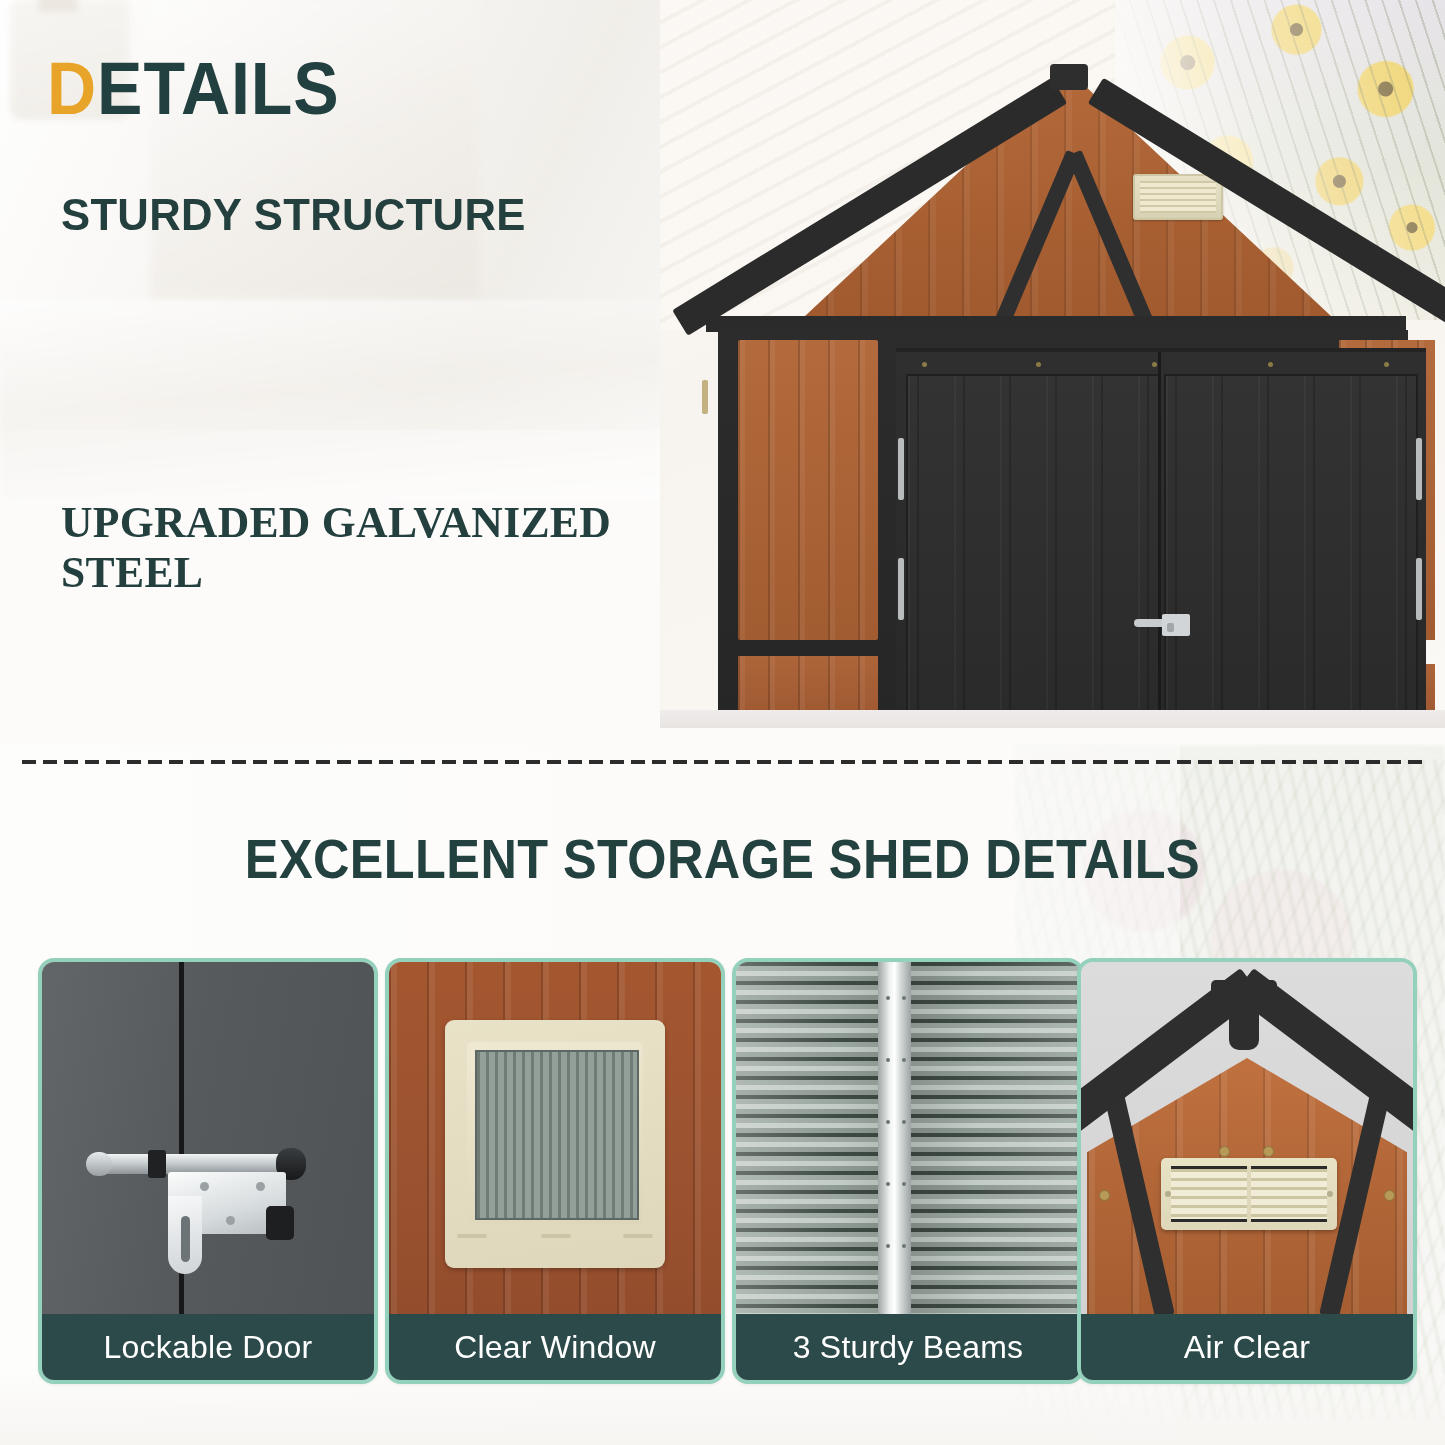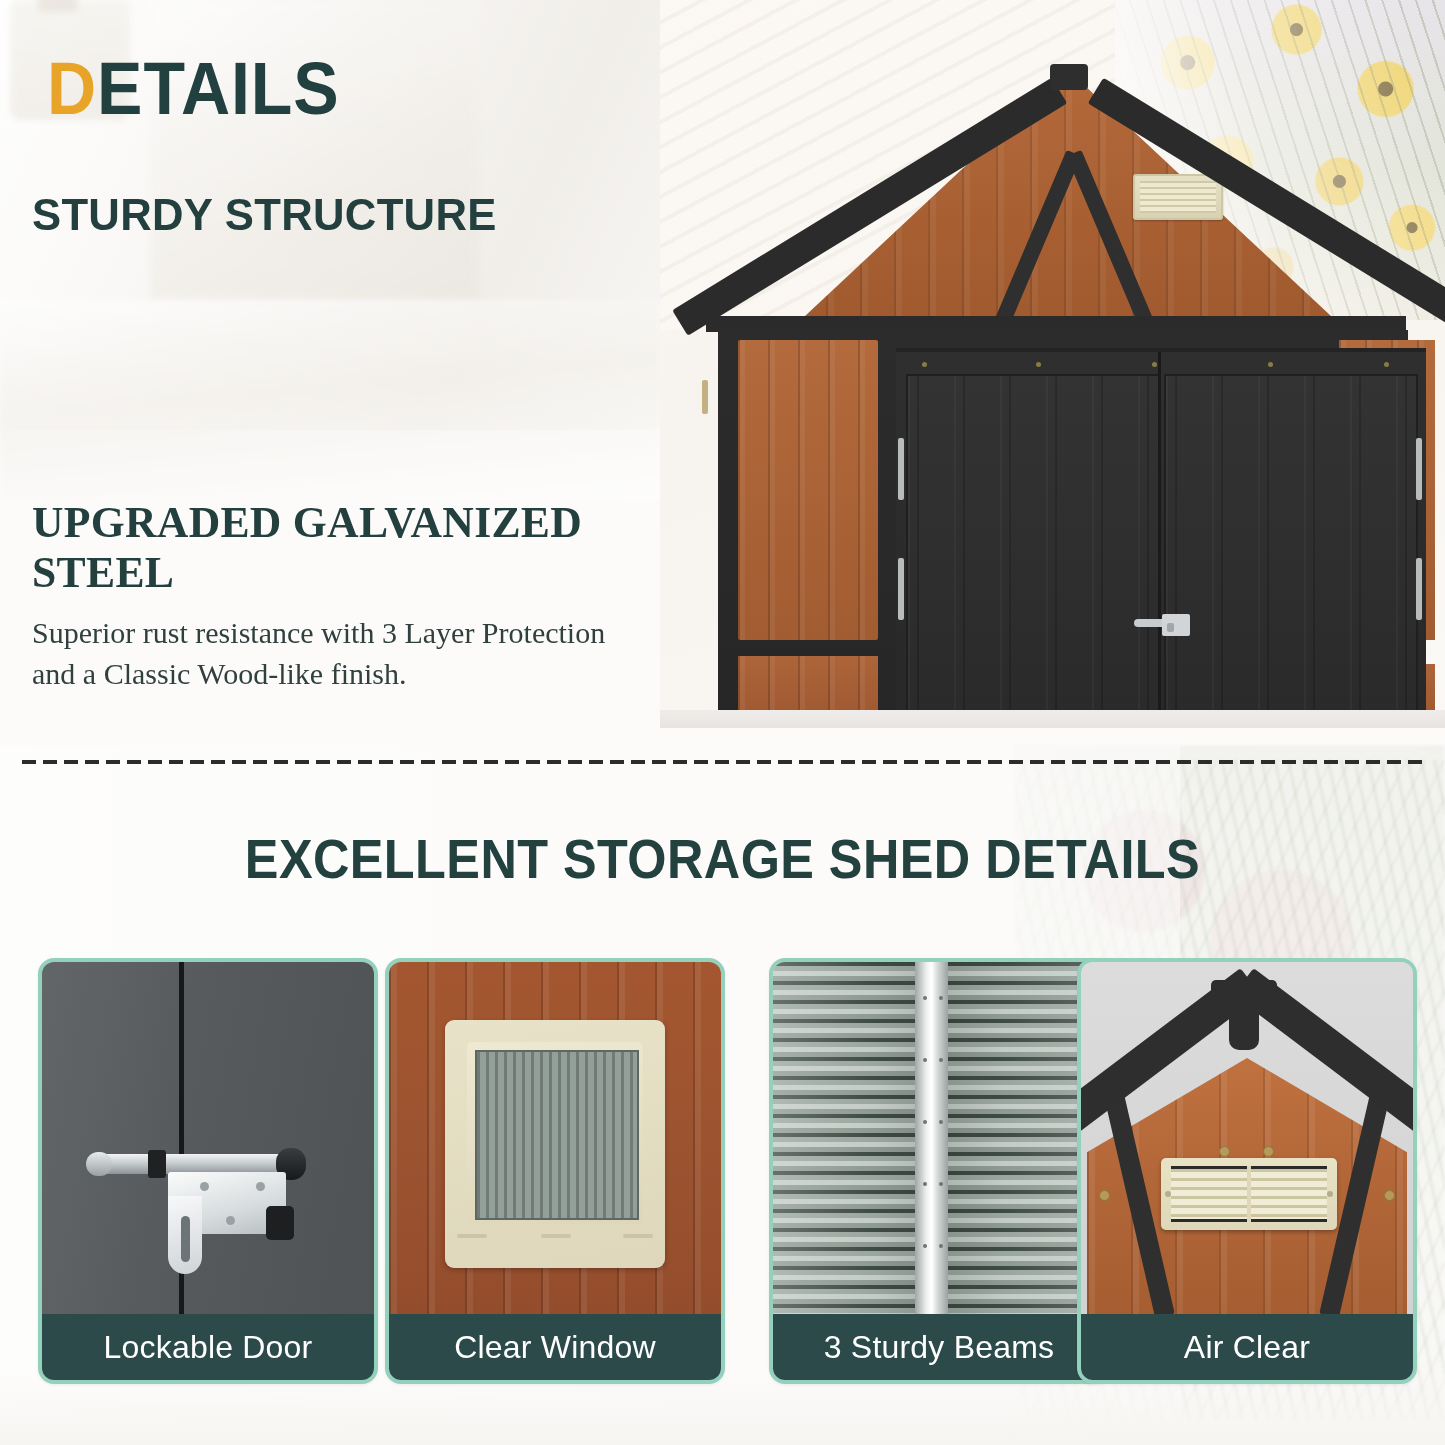--- a/index.html
+++ b/index.html
@@ -69,21 +69,21 @@
   .hero{position:absolute;left:0;top:0;width:700px;height:745px;z-index:3;}
   .details-title{
     position:absolute;left:47px;top:52px;
     font-size:74px;font-weight:700;letter-spacing:1px;
     color:#22403f;line-height:1;white-space:nowrap;
     font-family:"Liberation Sans Narrow","Liberation Sans",sans-serif;
     transform:scaleX(.92);transform-origin:left center;
   }
   .details-title .d-accent{color:#e8a429;}
 
-  .feat{position:absolute;left:32px;}
+  .feat{position:absolute;left:61px;}
   .feat-1{top:190px;}
   .feat-2{top:498px;font-family:Liberation Serif, serif;}
   .feat-head{
     font-size:45px;font-weight:700;color:#23403f;
     line-height:1.1;letter-spacing:.3px;margin:0 0 16px 0;
     transform:scaleX(.97);transform-origin:left center;
   }
   .feat-body{
     font-size:30px;color:#30403f;line-height:1.35;margin:0;
     max-width:590px;font-weight:400;
@@ -249,21 +249,21 @@
     transform:scaleX(.90);
   }
 
   
   .cards{position:absolute;left:0;top:958px;width:1445px;height:440px;z-index:4;}
   .card{
     position:absolute;top:0;width:332px;height:418px;
     border:4px solid #93d1bc;border-radius:16px;overflow:hidden;
     background:#d9d9d9;box-shadow:0 1px 3px rgba(0,0,0,.07);
   }
-  .card-1{left:38px;} .card-2{left:385px;} .card-3{left:769px;} .card-4{left:1077px;}
+  .card-1{left:38px;} .card-2{left:385px;} .card-3{left:732px;padding-left:12px;} .card-4{left:1077px;}
   .card-img{position:absolute;left:0;top:0;width:100%;height:352px;overflow:hidden;}
   .card-cap{
     position:absolute;left:0;bottom:0;width:100%;height:66px;
     background:#2b4a49;color:#ffffff;
     display:flex;align-items:center;justify-content:center;
     font-size:32px;font-weight:400;letter-spacing:.2px;
   }
 
   
   .c1-bg{position:absolute;inset:0;background:linear-gradient(100deg,#636668 0%,#565a5c 45%,#4f5355 100%);}
@@ -442,21 +442,20 @@
     <div class="details-title">
       <span class="d-accent">D</span><span>ETAILS</span>
     </div>
 
     <div class="feat feat-1">
       <div class="feat-head">STURDY STRUCTURE</div>
     </div>
 
     <div class="feat feat-2">
       <div class="feat-head">UPGRADED GALVANIZED STEEL</div>
-      <div class="feat-body">Superior rust resistance with 3 Layer Protection and a Classic Wood-like finish.</div>
     </div>
   </div>
 
   <div class="divider"></div>
 
   <div class="section-title">EXCELLENT STORAGE SHED DETAILS</div>
 
   <div class="cards">
 
     <div class="card card-2">

